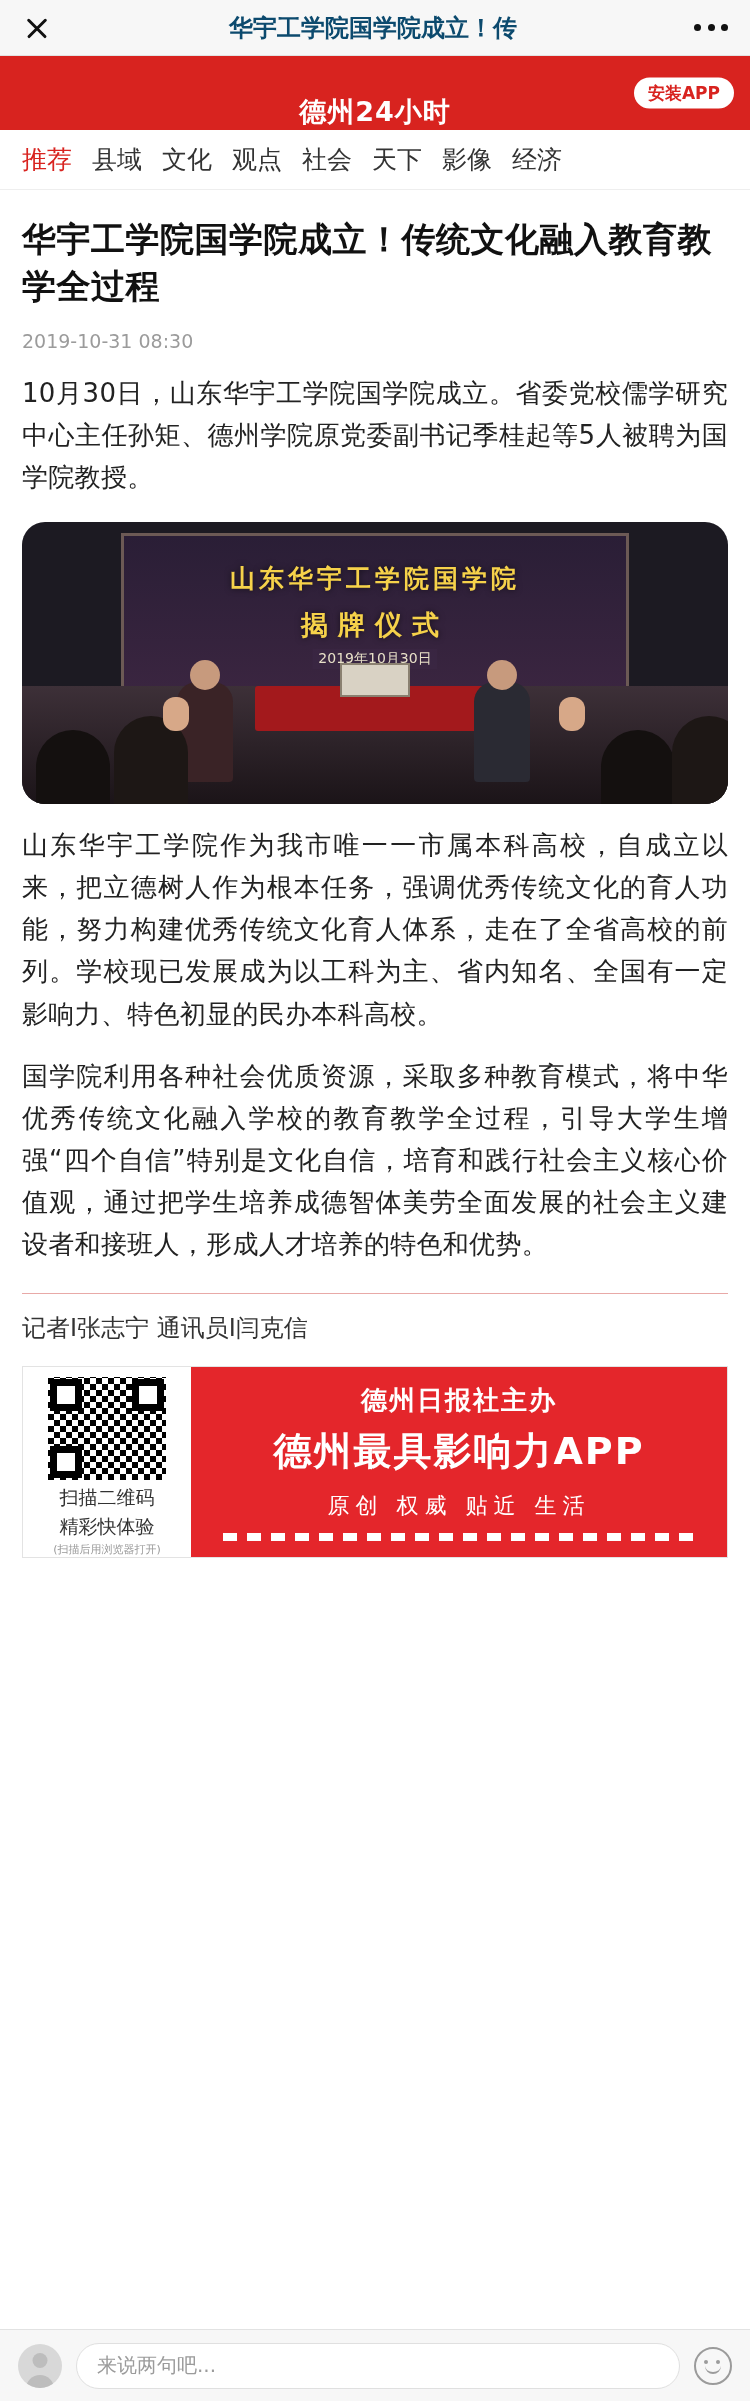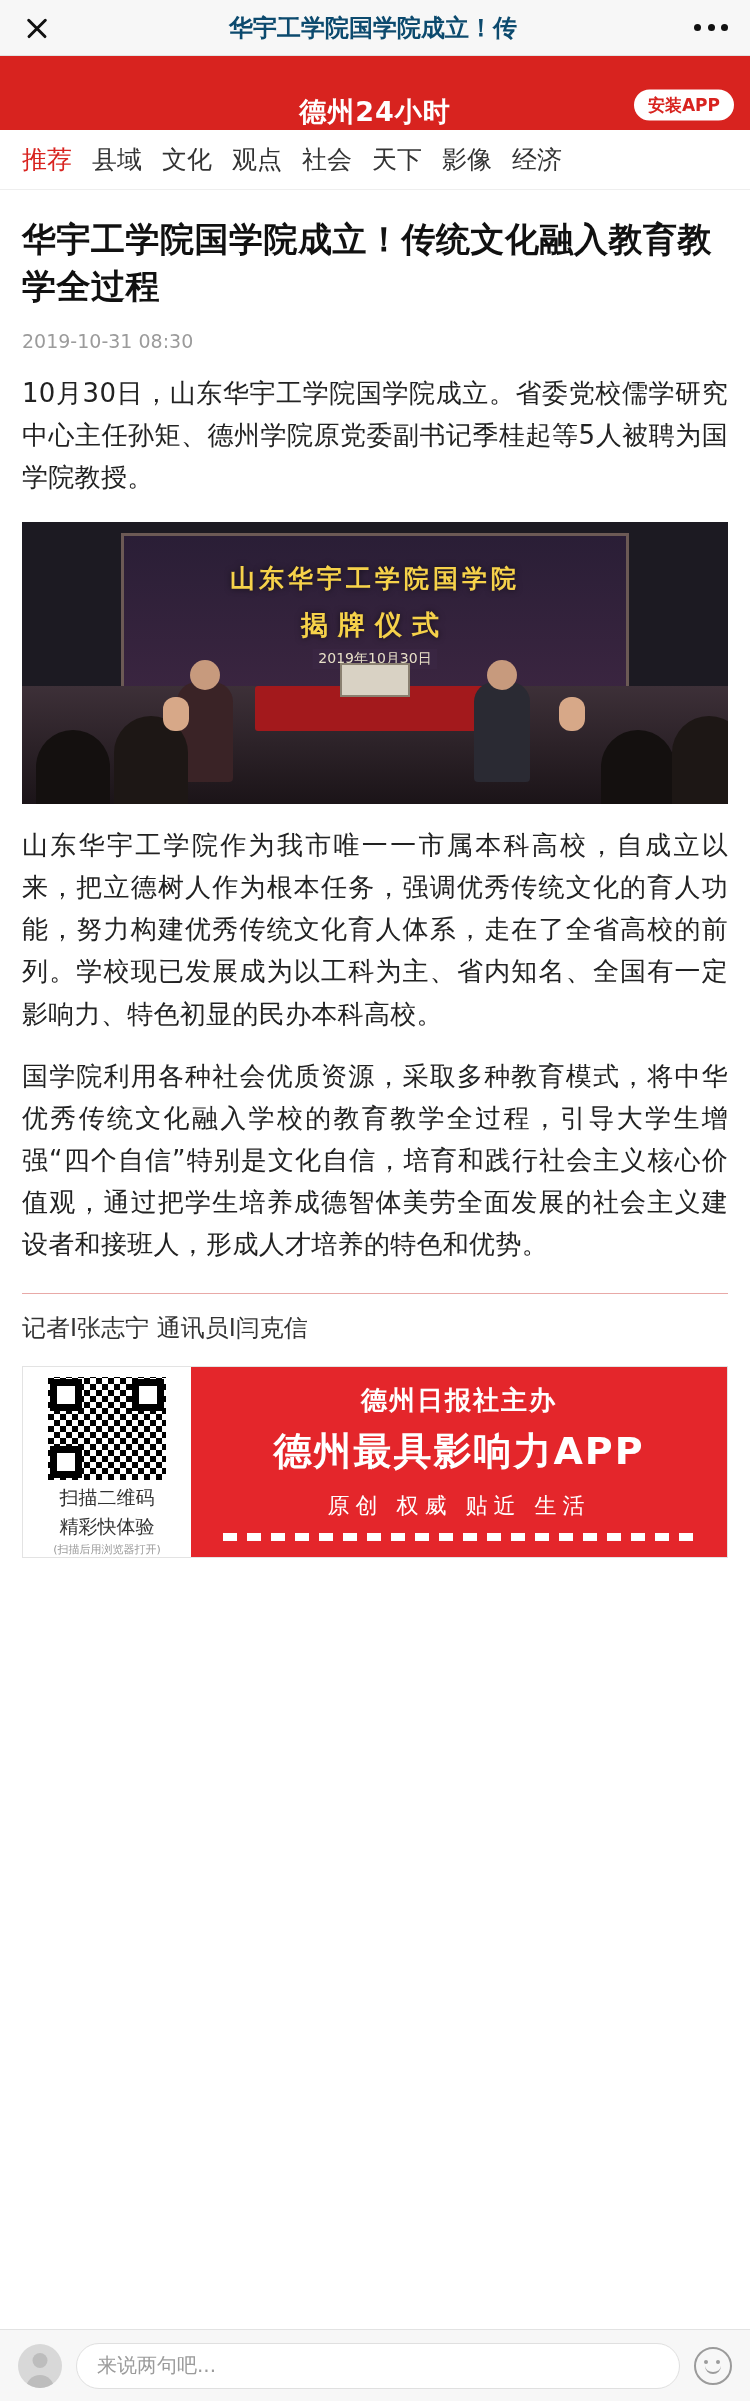--- a/index.html
+++ b/index.html
@@ -87,21 +87,20 @@
     transform: translateY(-50%);
     background: #fff;
     color: #d8231f;
     font-size: 17px;
     font-weight: bold;
     border-radius: 20px;
     padding: 7px 14px;
     border: none;
     line-height: 1;
     font-family: inherit;
-    margin-top: 12px;
   }
 
   
   .tabs {
     height: 60px;
     background: #fff;
     border-bottom: 1px solid #eee;
     display: flex;
     align-items: center;
     padding: 0 12px;
@@ -140,20 +139,21 @@
   }
 
   
   .photo-wrap { margin-top: 24px; }
   .photo {
     width: 100%;
     height: 282px;
     position: relative;
     overflow: hidden;
     background: #1c1a22;
+    border-radius: 23px;
   }
   .photo .screen {
     position: absolute;
     left: 14%;
     top: 4%;
     width: 72%;
     height: 56%;
     background: linear-gradient(#2a1e36, #3a2540);
     border: 3px solid #6c5a55;
   }

